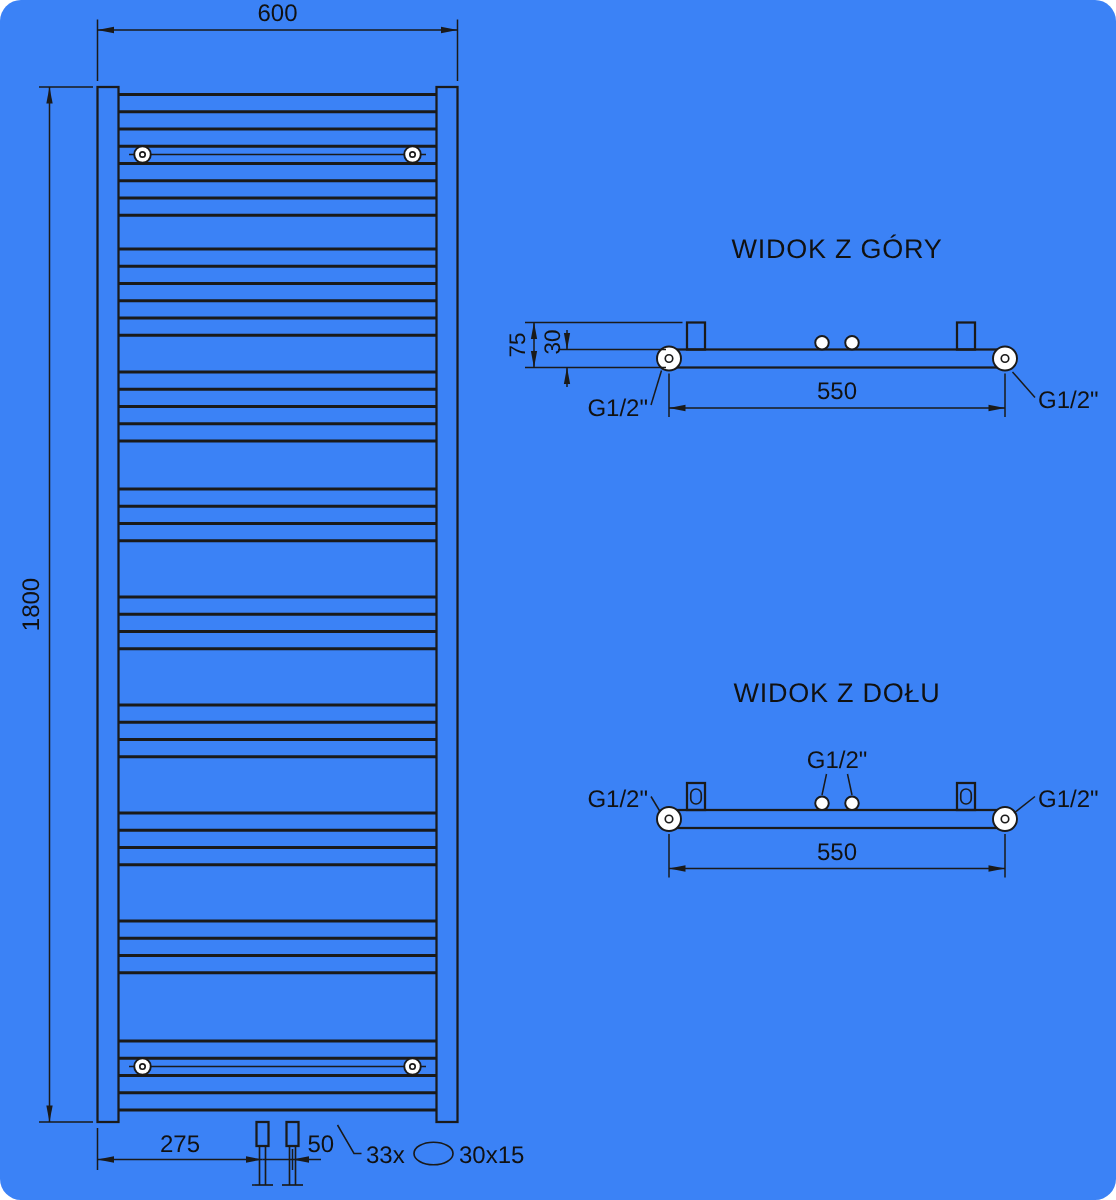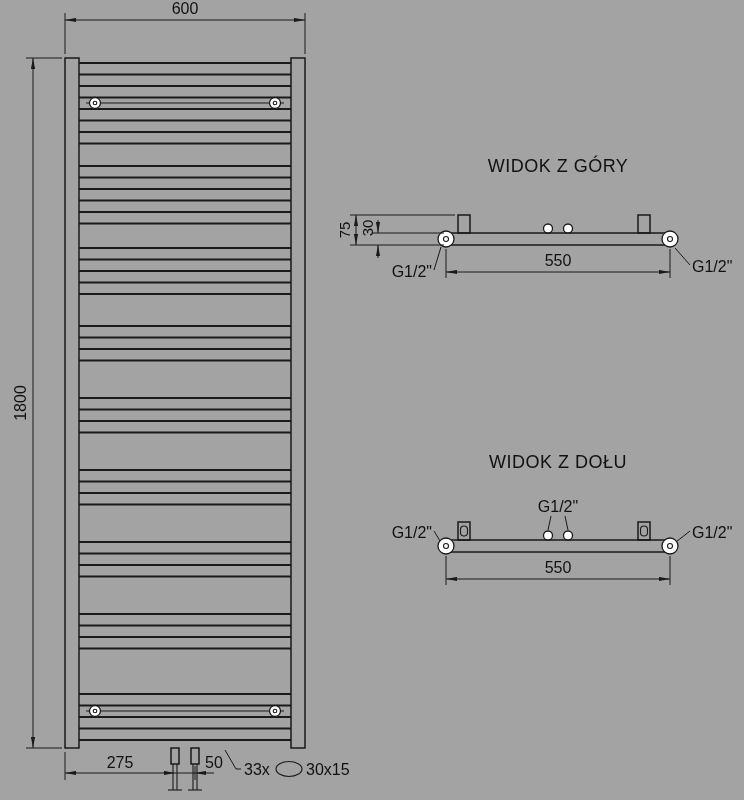--- a/index.html
+++ b/index.html
@@ -1,21 +1,22 @@
 <!DOCTYPE html>
 <html><head>
 <meta charset="utf-8">
 <style>
   html,body{margin:0;padding:0;background:#ffffff;}
   .sheet{
     position:relative;
     width:744px;height:800px;
-    background:#a3a3a3;
+    background:#3b82f6;
     font-family:"Liberation Sans", sans-serif;
     overflow:hidden;
+    border-radius:14px;
   }
   svg{display:block;}
   svg text{
     fill:#111111;
     font-family:"Liberation Sans", sans-serif;
     font-size:16px;
   }
   .title{font-size:18px;font-weight:500;letter-spacing:.5px;}
   .small{font-size:15px;}
   .draw{stroke:#1a1a1a;stroke-width:1.5;fill:none;}

